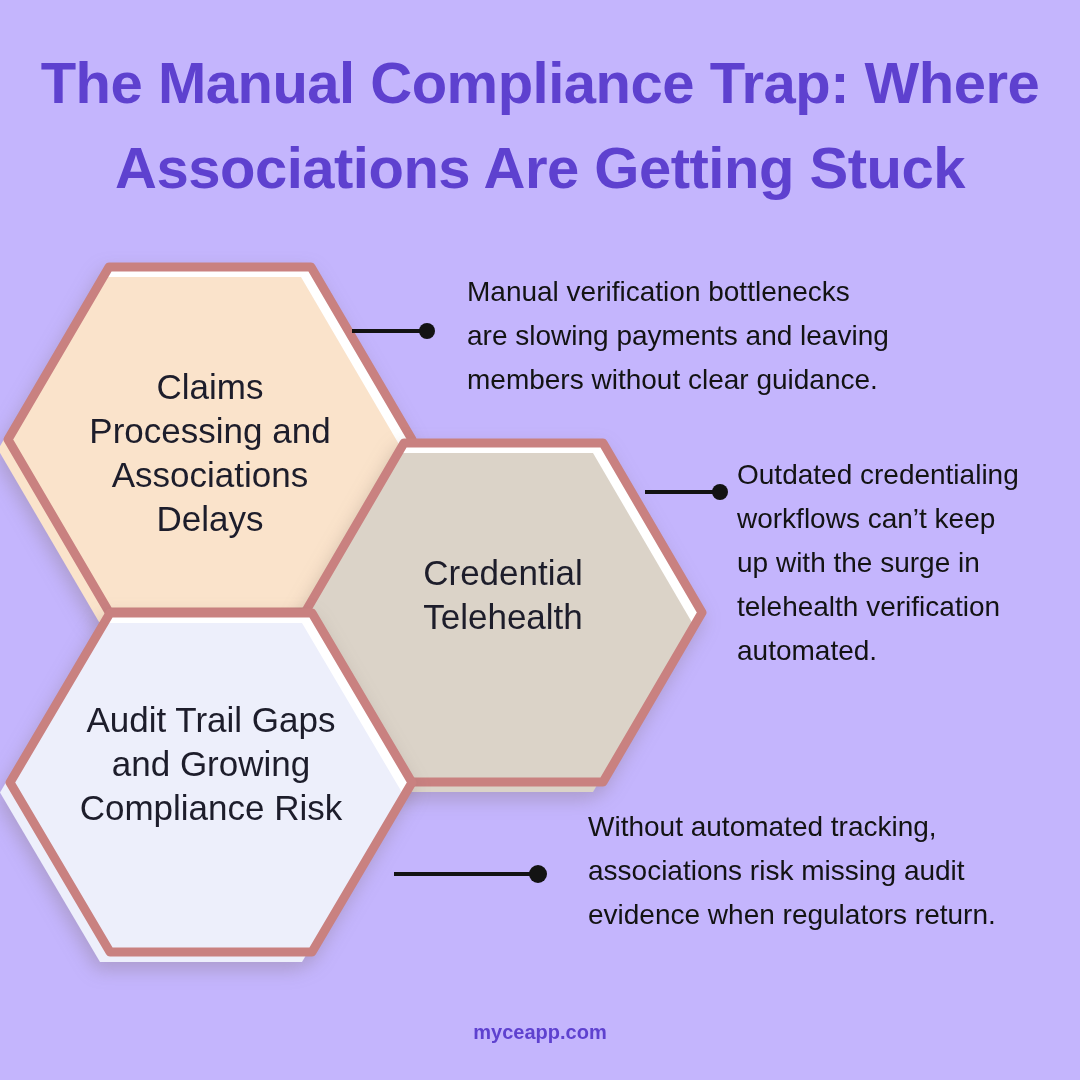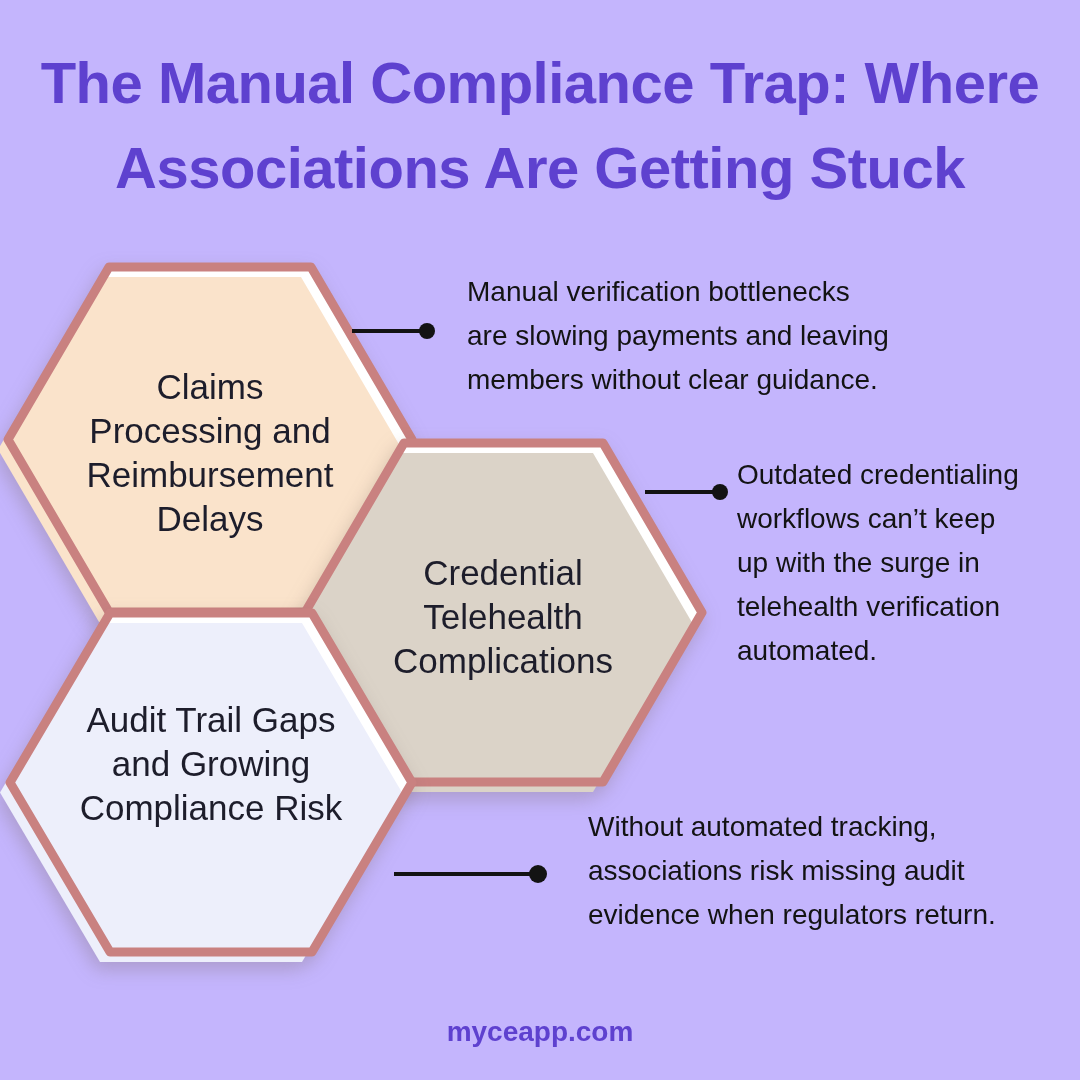--- a/index.html
+++ b/index.html
@@ -46,21 +46,21 @@
     font-size: 28px;
     font-weight: 400;
     line-height: 44px;
   }
   .desc .desc-line { white-space: nowrap; }
 
   .footer {
     position: absolute;
     top: 1012px; left: 0; right: 0;
     text-align: center;
-    font-size: 28px;
+    font-size: 20px;
     font-weight: 700;
     line-height: 40px;
   }
 </style>
 </head>
 <body>
 
 <div class="canvas" style="background-color: #c4b5fd;">
 
   <h1 class="title" style="color: rgb(94, 65, 207);">
@@ -82,28 +82,27 @@
 
   <svg class="hex-svg" width="430" height="367" viewBox="0 0 430 367" style="left:-4px; top:599px;">
     <polygon points="14,183.5 114,14 316,14 416,183.5 316,353 114,353" fill="#ffffff"></polygon>
     <polygon points="14,183.5 114,14 316,14 416,183.5 316,353 114,353" transform="translate(-10,10)" fill="#edeffb"></polygon>
     <polygon points="14,183.5 114,14 316,14 416,183.5 316,353 114,353" fill="none" stroke-width="9" stroke-linejoin="round" stroke="#c98180"></polygon>
   </svg>
 
   <div class="hex-label" style="left: 75px; top: 365px; width: 270px; color: rgb(29, 29, 43);">
     <div class="lbl-line">Claims</div>
     <div class="lbl-line">Processing and</div>
-    <div class="lbl-line">Reimbursement</div>
+    <div class="lbl-line">Associations</div>
     <div class="lbl-line">Delays</div>
   </div>
 
   <div class="hex-label" style="left: 368px; top: 551px; width: 270px; color: rgb(29, 29, 43);">
     <div class="lbl-line">Credential</div>
     <div class="lbl-line">Telehealth</div>
-    <div class="lbl-line">Complications</div>
   </div>
 
   <div class="hex-label" style="left: 61px; top: 698px; width: 300px; color: rgb(29, 29, 43);">
     <div class="lbl-line">Audit Trail Gaps</div>
     <div class="lbl-line">and Growing</div>
     <div class="lbl-line">Compliance Risk</div>
   </div>
 
   <svg class="connector-svg" width="1080" height="1080" viewBox="0 0 1080 1080">
     <line x1="352" y1="331" x2="424" y2="331" stroke-width="4" stroke="#131313"></line>

